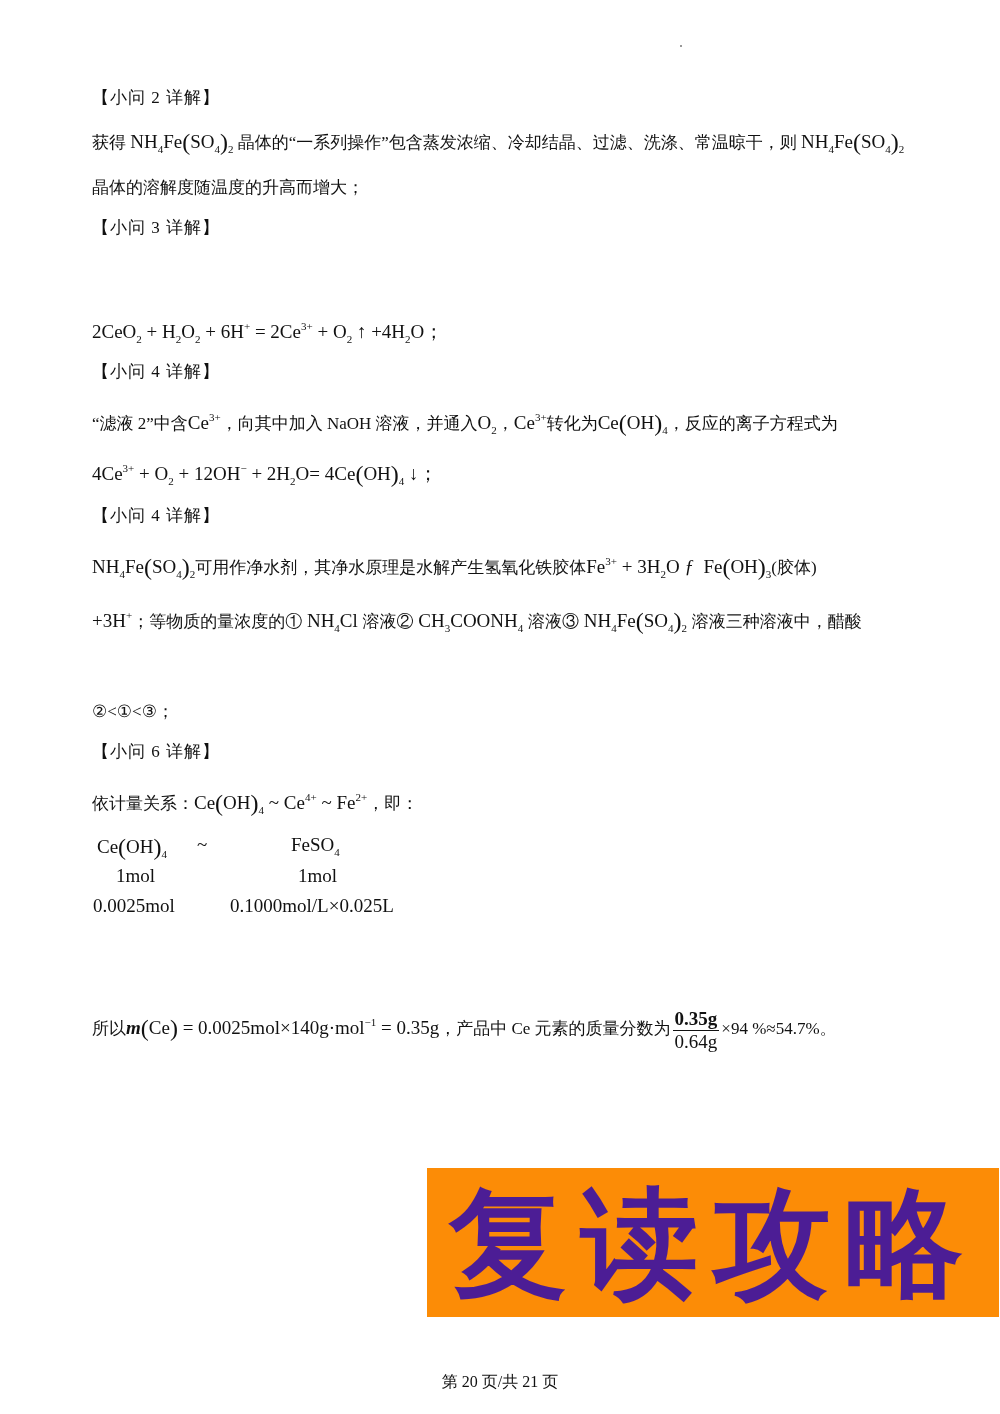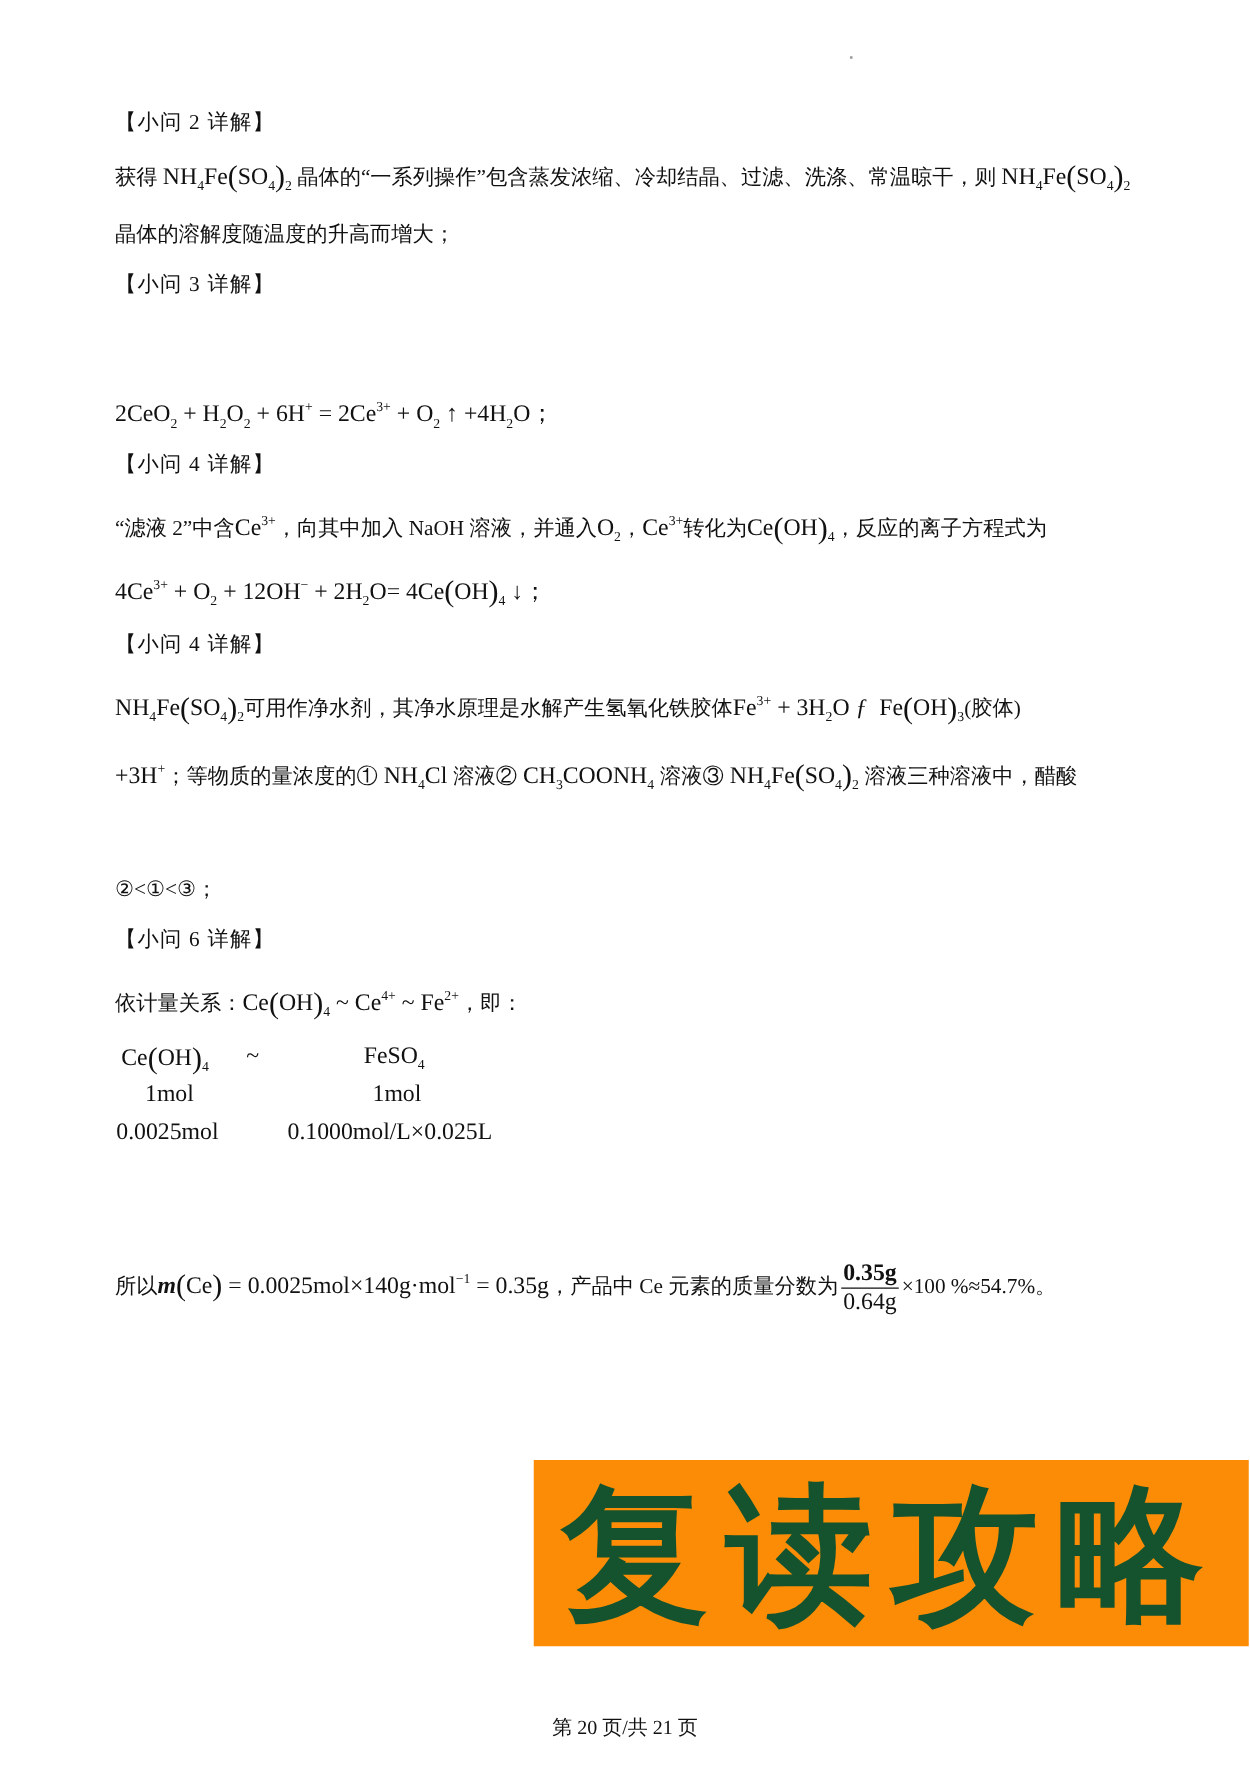--- a/index.html
+++ b/index.html
@@ -24,21 +24,21 @@
   }
   .frac .num { display: block; border-bottom: 1px solid #111; padding: 0 2px; line-height: 22px; font-weight: bold; }
   .frac .den { display: block; line-height: 22px; }
   .col { position: absolute; white-space: nowrap; font-size: 19px; }
   .banner {
     position: absolute; left: 427px; top: 1168px; width: 572px; height: 149px;
     background: #fc8c06;
     display: flex; align-items: center; justify-content: center;
   }
   .banner-text {
-    color: #14532d; font-family: "DejaVu Sans", sans-serif; font-weight: bold;
+    color: #4c1d95; font-family: "DejaVu Sans", sans-serif; font-weight: bold;
     font-size: 118px; letter-spacing: 14px; line-height: 1;
   }
   .footer {
     position: absolute; top: 1372px; left: 0; width: 1000px; text-align: center;
     font-size: 16px;
   }
   .dot { position: absolute; left: 680px; top: 45px; width: 2px; height: 2px; background: #999; }
 </style>
 </head>
 <body>
@@ -84,21 +84,21 @@
     <div class="col" style="left:197px; top:834px">~</div>
     <div class="col" style="left:291px; top:834px"><span>FeSO</span><span class="sub">4</span></div>
     <div class="col" style="left:116px; top:865px">1mol</div>
     <div class="col" style="left:298px; top:865px">1mol</div>
     <div class="col" style="left:93px; top:895px">0.0025mol</div>
     <div class="col" style="left:230px; top:895px">0.1000mol/L×0.025L</div>
   </div>
 
 
   <div class="line" style="top:1008px; left:92px">
-    <span>所以</span><span class="math"><b><i>m</i></b><span class="paren">(</span>Ce<span class="paren">)</span> <span>= 0.0025mol×140g·mol</span><span class="sup">−1</span><span> = 0.35g</span></span><span>，产品中 Ce 元素的质量分数为</span><span class="frac math"><span class="num">0.35g</span><span class="den">0.64g</span></span><span>×100 %≈54.7%。</span>
+    <span>所以</span><span class="math"><b><i>m</i></b><span class="paren">(</span>Ce<span class="paren">)</span> <span>= 0.0025mol×140g·mol</span><span class="sup">−1</span><span> = 0.35g</span></span><span>，产品中 Ce 元素的质量分数为</span><span class="frac math"><span class="num">0.35g</span><span class="den">0.64g</span></span><span>×94 %≈54.7%。</span>
   </div>
 
   <div class="banner">
     <span class="banner-text">复读攻略</span>
   </div>
 
   <div class="footer">第 20 页/共 21 页</div>
 </div>
 
 </body></html>

